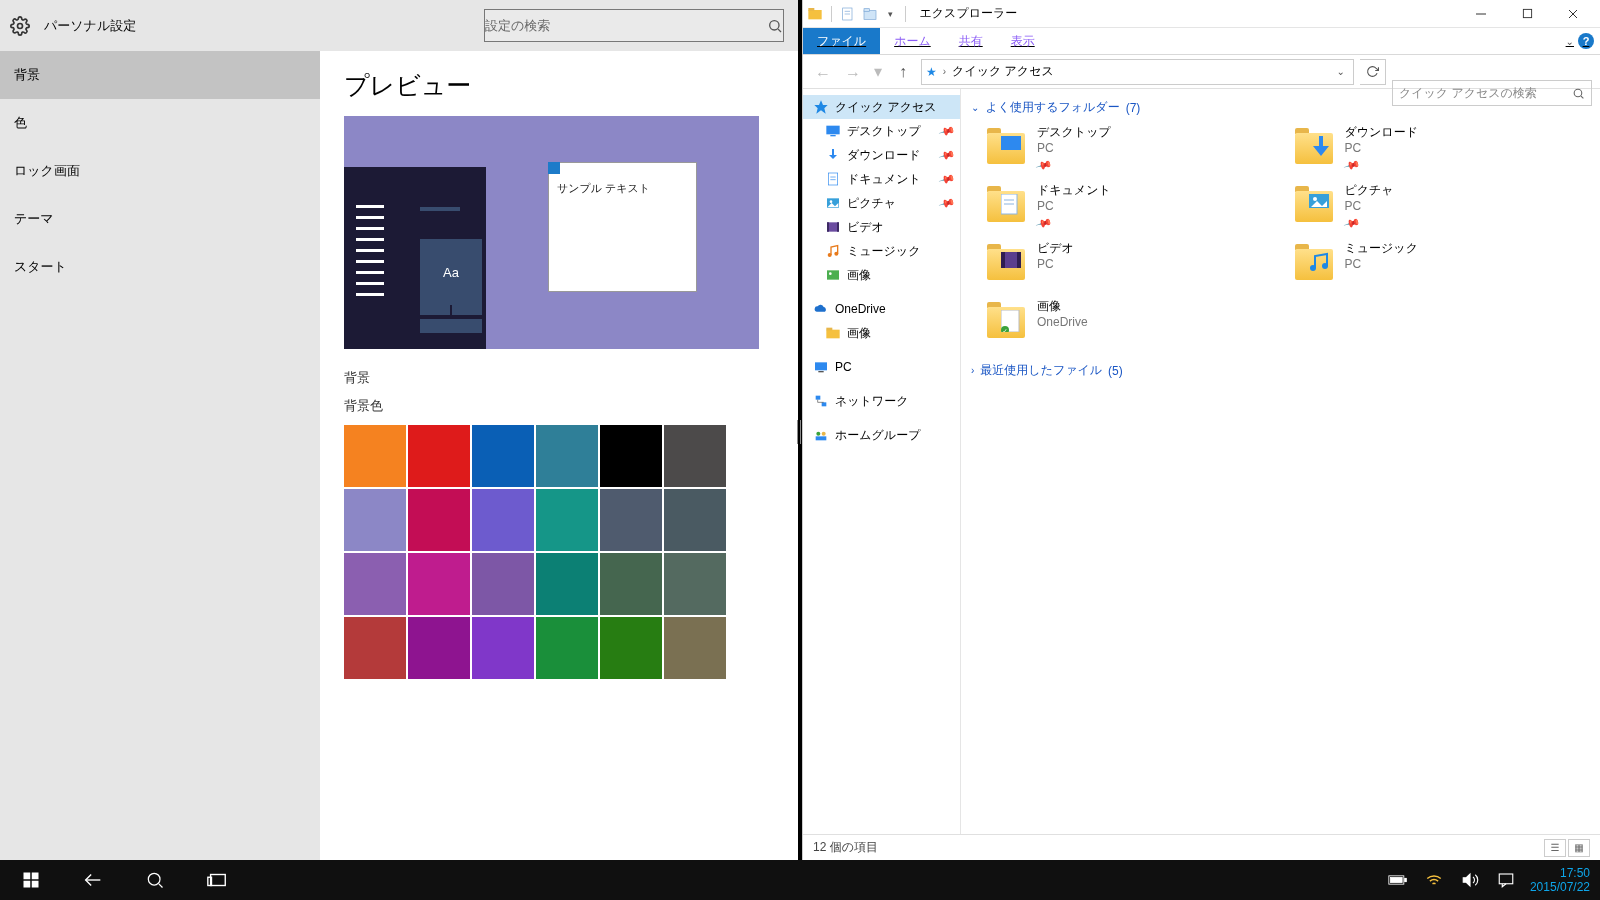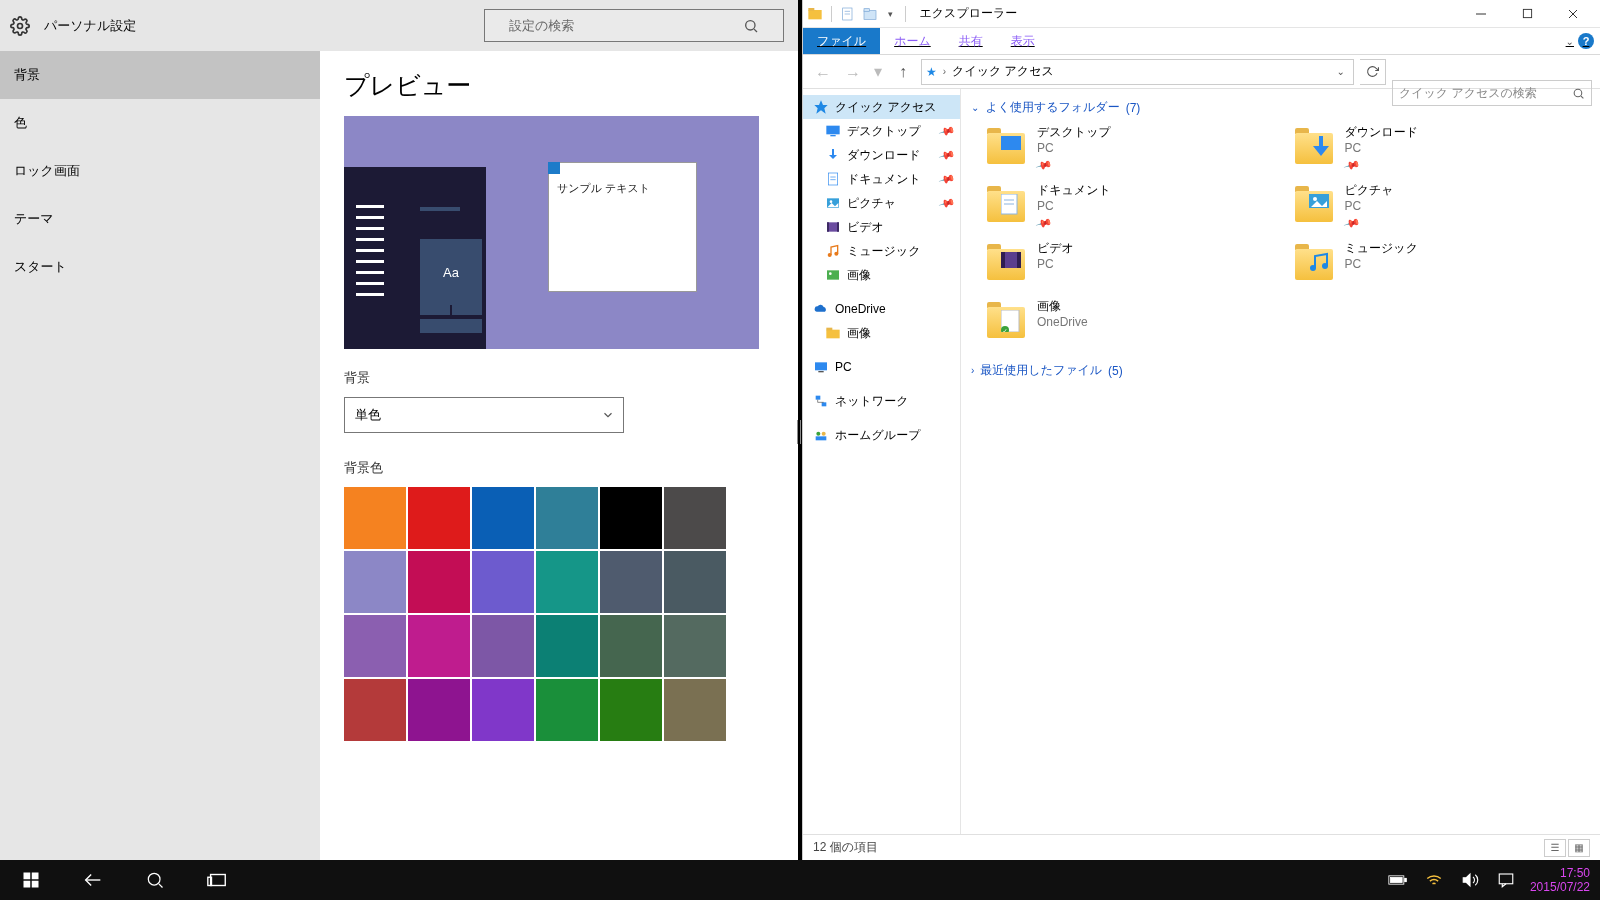--- a/index.html
+++ b/index.html
@@ -3,21 +3,21 @@
 <meta charset="utf-8">
 <style>
 * { margin: 0; padding: 0; box-sizing: border-box; font-family: "Yu Gothic UI", "Meiryo", sans-serif; }
 body { width: 1600px; height: 900px; overflow: hidden; background: #fff; position: relative; }
 
 
 .settings-app { position: absolute; left: 0; top: 0; width: 802px; height: 860px; background: #e6e6e6; display: flex; flex-direction: column; }
 .settings-titlebar { height: 51px; display: flex; align-items: center; padding: 0 10px; background: #e6e6e6; }
 .settings-titlebar .gear { width: 20px; height: 20px; margin-right: 14px; color:#333; }
 .settings-titlebar .title { font-size: 13px; color: #000; flex: 1; }
-.settings-search { width: 300px; height: 33px; border: 1px solid #777; background: #eaeaea; display: flex; align-items: center; padding: 0 24px; font-size: 13px; color: #666; margin-right: 8px; position: relative; }
+.settings-search { width: 300px; height: 33px; border: 1px solid #777; background: #eaeaea; display: flex; align-items: center; padding: 0 0; font-size: 13px; color: #666; margin-right: 8px; position: relative; }
 .settings-search span { flex:1; }
 .settings-search .mag { width:16px; height:16px; color:#555; }
 
 .settings-body { flex:1; display:flex; overflow:hidden; }
 .settings-nav { width: 320px; background:#e6e6e6; }
 .settings-nav .nav-item { height: 48px; display:flex; align-items:center; padding-left:14px; font-size:13px; color:#000; cursor:pointer; }
 .settings-nav .nav-item.selected { background:#c3c3c3; }
 .settings-main { flex:1; background:#fff; padding: 18px 24px 24px 24px; overflow:auto; position:relative; }
 .settings-main h1 { font-size: 25px; font-weight:400; margin-bottom:14px; }
 .preview-box { width: 415px; height:233px; background:#8c87c6; position:relative; margin-bottom:20px; }
@@ -82,21 +82,21 @@
 .folder-item { display:flex; align-items:flex-start; gap:10px; height:52px; cursor:pointer; }
 .folder-item .big-ic { width:42px; height:42px; position:relative; flex-shrink:0; }
 .folder-item .meta .name { font-size:12px; color:#000; }
 .folder-item .meta .loc  { font-size:12px; color:#777; }
 .folder-item .meta .pin  { font-size:11px; color:#aaa; transform:rotate(30deg); display:inline-block; margin-top:2px; }
 .exp-status { height:26px; border-top:1px solid #e0e0e0; display:flex; align-items:center; padding:0 10px; font-size:12px; color:#444; }
 .exp-status .spacer { flex:1; }
 .exp-status .viewbtn { width:22px; height:18px; border:1px solid #ccc; margin-left:2px; display:flex; align-items:center; justify-content:center; font-size:10px; color:#666; }
 
 
-.taskbar { position:absolute; left:0; bottom:0; width:1600px; height:40px; background:#101010; display:flex; align-items:center; color:#d946ef; }
+.taskbar { position:absolute; left:0; bottom:0; width:1600px; height:40px; background:#101010; display:flex; align-items:center; color:#0ea5e9; }
 .taskbar .btn { width:62px; height:40px; display:flex; align-items:center; justify-content:center; cursor:pointer; }
 .taskbar .tray { margin-left:auto; display:flex; align-items:center; height:40px; }
 .taskbar .tray .ic { width:36px; height:40px; display:flex; align-items:center; justify-content:center; }
 .taskbar .clock { text-align:right; font-size:12px; line-height:14px; padding:0 10px 0 6px; }
 .taskbar svg { color:#fff; }
 
 
 .fold { position:absolute; inset:0; }
 .fold .tab { position:absolute; left:2px; top:4px; width:14px; height:6px; background:#e8b64a; border-radius:2px 2px 0 0; }
 .fold .body { position:absolute; left:2px; top:9px; right:2px; bottom:2px; background:linear-gradient(#ffe08a,#f5c03e); border-radius:2px; }
@@ -148,26 +148,20 @@
           <div class="preview-tile-s1"></div>
             <div class="preview-tile-s2"></div>
             <div class="preview-tile-bar"></div>
         </div>
         <div class="preview-window">
           <div class="ti"></div>
           <div class="txt">サンプル テキスト</div>
         </div>
       </div>
       <div class="section-label">背景</div>
-      <div class="bg-select">
-        <span>単色</span>
-        <svg class="chev" width="14" height="14" viewBox="0 0 24 24" fill="none" stroke="#555" stroke-width="2">
-            <polyline points="6 9 12 15 18 9"></polyline>
-          </svg>
-      </div>
       <div class="section-label">背景色</div>
       <div class="swatches" id="swatch-grid">
           <div class="swatch" style="background: rgb(245, 130, 32);"></div>
           <div class="swatch" style="background: rgb(222, 27, 27);"></div>
           <div class="swatch" style="background: rgb(10, 95, 181);"></div>
           <div class="swatch" style="background: rgb(47, 127, 152);"></div>
           <div class="swatch" style="background: rgb(0, 0, 0);"></div>
           <div class="swatch" style="background: rgb(76, 74, 74);"></div>
           <div class="swatch selected" style="background: rgb(140, 135, 198);"></div>
           <div class="swatch" style="background: rgb(195, 13, 85);"></div>

